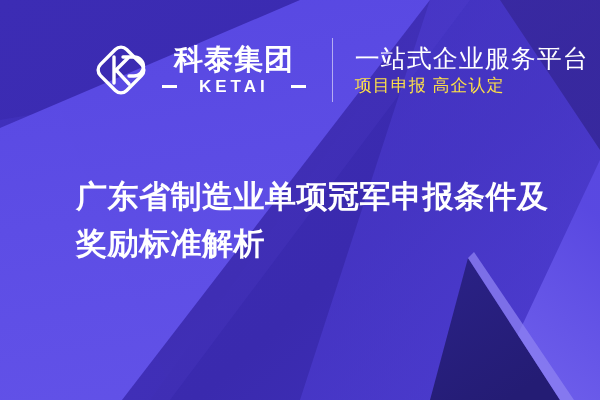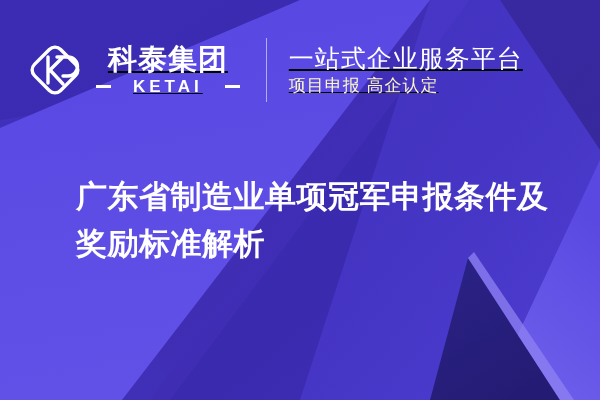--- a/index.html
+++ b/index.html
@@ -28,23 +28,22 @@
 
   
   .header {
     position: absolute;
     left: 0;
     top: 0;
     width: 600px;
     height: 140px;
     display: flex;
     align-items: center;
-    padding-left: 26px;
+    padding-left: 92px;
     box-sizing: border-box;
-    text-decoration: underline;
   }
 
   .logo-block {
     display: flex;
     align-items: center;
     gap: 12px;
   }
 
   .logo-mark {
     width: 58px;
@@ -102,21 +101,21 @@
   }
   .tagline-main {
     color: #ffffff;
     font-size: 25px;
     font-weight: 400;
     letter-spacing: 1px;
     line-height: 1;
     white-space: nowrap;
   }
   .tagline-sub {
-    color: #fef9c3;
+    color: #fde047;
     font-size: 17px;
     font-weight: 400;
     letter-spacing: 1px;
     line-height: 1;
     white-space: nowrap;
   }
 
   
   .title {
     position: absolute;

